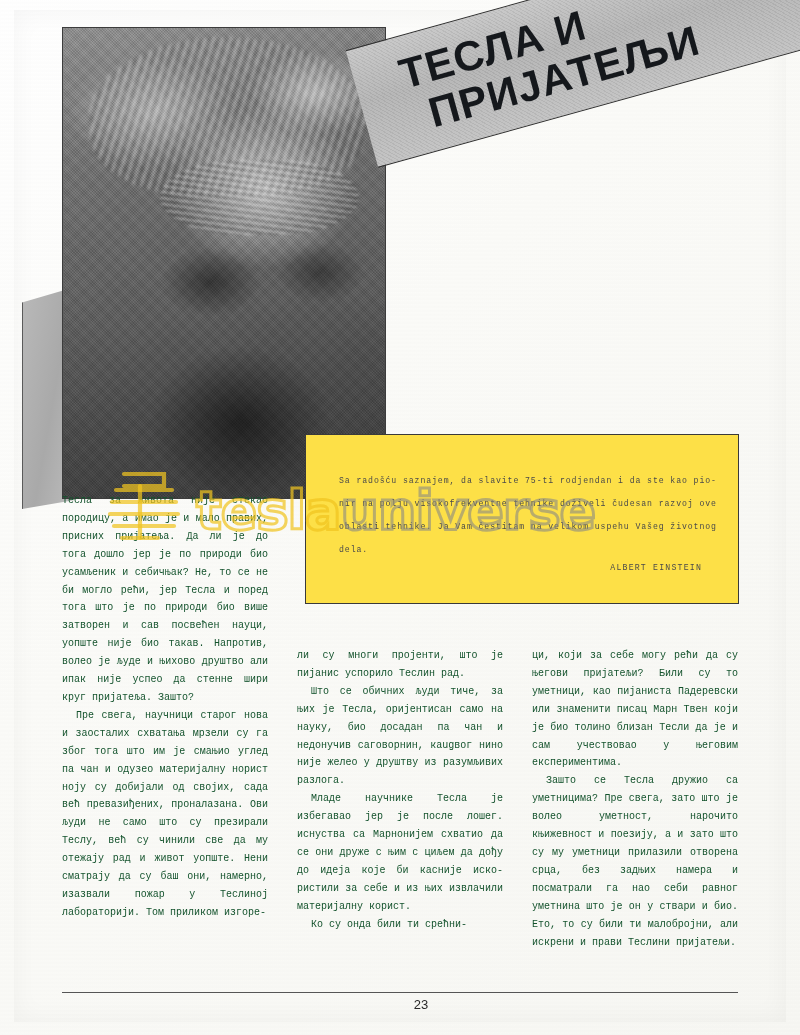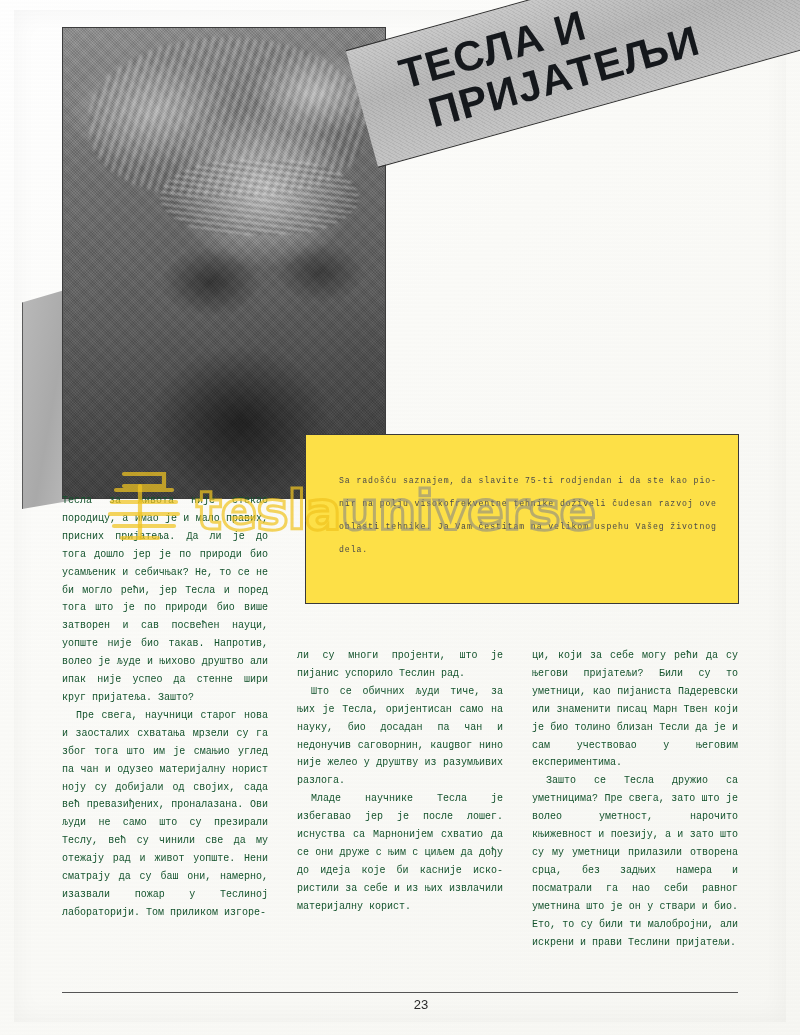--- a/index.html
+++ b/index.html
@@ -234,31 +234,33 @@
     </div>
   </div>
 
   <div class="letter">
     <div class="letter-body">
       <div>Sa radošću saznajem, da slavite 75-ti rodjendan i da ste kao pio-</div>
       <div>nir na polju visokofrekventne tehnike doživeli čudesan razvoj ove</div>
       <div>oblasti tehnike. Ja Vam čestitam na velikom uspehu Vašeg životnog</div>
       <div>dela.</div>
     </div>
+    <div class="letter-sign">ALBERT EINSTEIN</div>
   </div>
 
   <div class="columns">
     <div class="col col1">
       <p>Тесла за живота није сте­као породицу, а имао је и мало правих, присних прија­теља. Да ли је до тога дошло јер је по природи био уса­мљеник и себичњак? Не, то се не би могло рећи, јер Тес­ла и поред тога што је по природи био више затворен и сав посвећен науци, уопш­те није био такав. Напротив, волео је људе и њихово друштво али ипак није успео да стенне шири круг прија­теља. Зашто?</p>
       <p>Пре свега, научници ста­рог нова и заосталих схвата­ња мрзели су га због тога што им је смањио углед па чан и одузео материјалну норист ноју су добијали од својих, сада већ превазиђе­них, проналазана. Ови људи не само што су презирали Теслу, већ су чинили све да му отежају рад и живот уо­пште. Нени сматрају да су баш они, намерно, изазвали пожар у Теслиној лаборато­рији. Том приликом изгоре-</p>
     </div>
     <div class="col col2">
       <p class="cont">ли су многи пројенти, што је пијанис успорило Теслин рад.</p>
       <p>Што се обичних људи тиче, за њих је Тесла, оријен­тисан само на науку, био до­садан па чан и недонучив са­говорнин, кaugвог нино није желео у друштву из раз­умљивих разлога.</p>
       <p>Младе научнике Тесла је избегавао јер је после лошег. иснуства са Марнонијем схватио да се они друже с њим с циљем да дођу до идеја које би касније иско­ристили за себе и из њих из­влачили материјалну ко­рист.</p>
+      <p>Ко су онда били ти срећни-</p>
     </div>
     <div class="col col3">
       <p class="cont">ци, који за себе могу рећи да су његови пријатељи? Били су то уметници, као пијанис­та Падеревски или знамени­ти писац Марн Твен који је био толино близан Тесли да је и сам учествовао у њего­вим експериментима.</p>
       <p>Зашто се Тесла дружио са уметницима? Пре свега, зато што је волео уметност, нарочито књижевност и по­езију, а и зато што су му уметници прилазили отво­рена срца, без задњих наме­ра и посматрали га нао себи равног уметнина што је он у ствари и био. Ето, то су били ти малобројни, али искрени и прави Теслини пријатељи.</p>
     </div>
   </div>
 
   <div class="watermark">
     <svg class="wm-coil" viewBox="0 0 108 84">
       <g fill="none" stroke="#f0c420" stroke-width="4.2" stroke-opacity="0.72" stroke-linecap="round">

